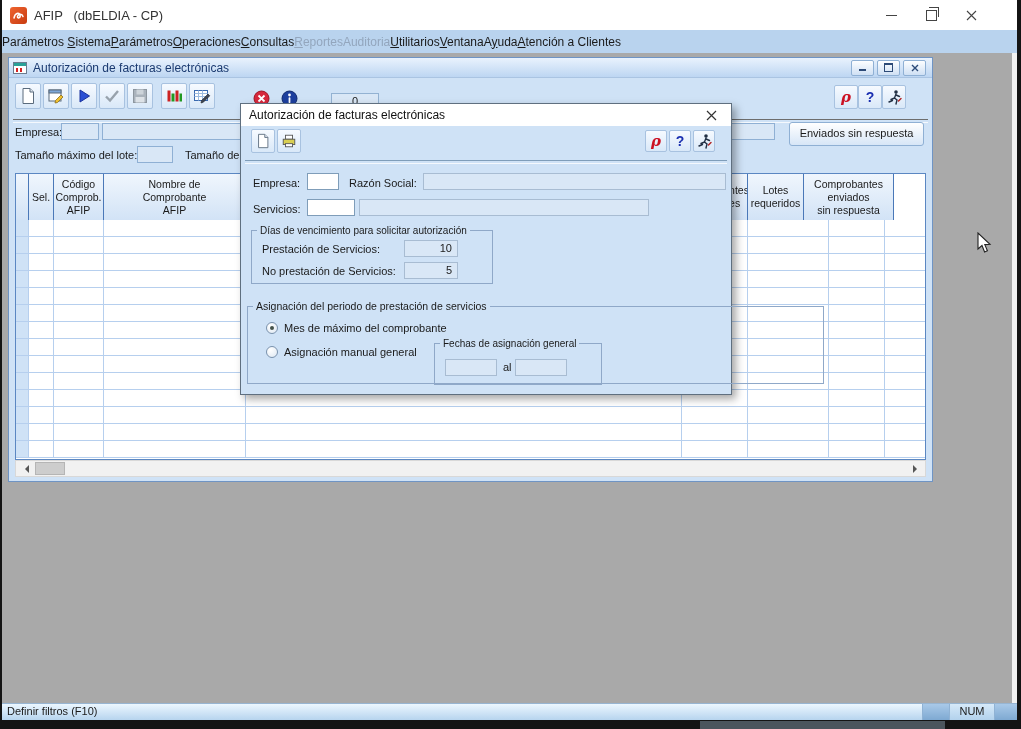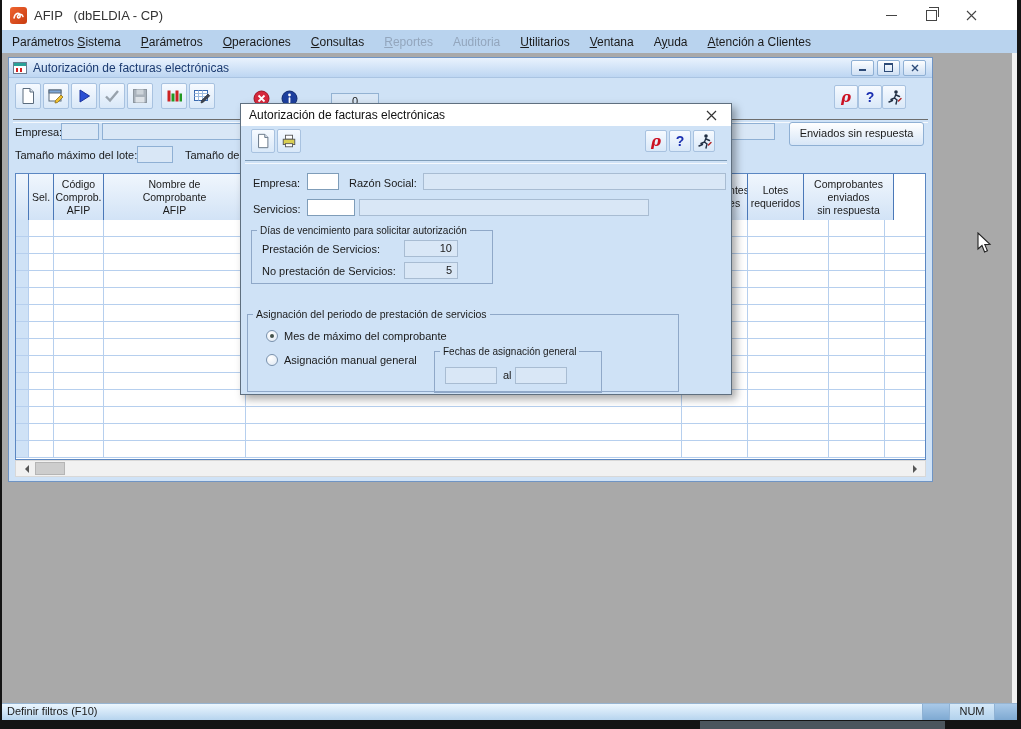--- a/index.html
+++ b/index.html
@@ -13,21 +13,21 @@
   .titlebar{position:absolute;left:0;top:0;width:100%;height:30px;background:#ffffff;display:flex;align-items:center;}
   .app-icon{width:17px;height:17px;margin-left:8px;border-radius:3px;background:linear-gradient(135deg,#ef6430,#c83c10);display:flex;align-items:center;justify-content:center;}
   .app-title{margin-left:7px;font-size:13px;color:#333;white-space:pre;}
   .win-controls{margin-left:auto;display:flex;height:100%;}
   .win-btn{width:40px;height:100%;display:flex;align-items:center;justify-content:center;}
   .glyph-min{width:11px;height:1px;background:#444;}
   .glyph-restore{width:9px;height:9px;border:1px solid #444;position:relative;background:#fff;}
   .glyph-restore::before{content:"";position:absolute;left:2px;top:-4px;width:9px;height:9px;border:1px solid #444;border-bottom:none;border-left:none;}
   
   .menubar{position:absolute;left:0;top:30px;width:100%;height:23px;background:#b9d3ee;display:flex;align-items:center;font-size:12px;}
-  .menu-item{padding:3px 10px;white-space:nowrap;}
+  .menu-item{padding:3px 0;white-space:nowrap;}
   .menu-item.disabled{color:#93a6bd;}
   .menu-item u{text-decoration:underline;}
   
   .desktop{position:absolute;left:0;top:53px;width:100%;height:650px;background:#a9a9a9;}
   .right-strip{position:absolute;right:0;top:53px;width:5px;height:650px;background:#f2f2f2;}
   
   .statusbar{position:absolute;left:0;top:703px;width:100%;height:17px;display:flex;align-items:stretch;
     background:linear-gradient(#ecf7ff,#cfe4f6 55%,#b6d4ee);border-top:1px solid #97b5d2;box-sizing:border-box;font-size:11px;}
   .sb-main{flex:1;padding:1px 5px;}
   .sb-panel{border-left:1px solid #8fb2d4;}
@@ -477,21 +477,21 @@
     <div class="dfield" style="left:118px;top:95px;width:290px"></div>
 
     <fieldset style="left:10px;top:121px;width:242px;height:59px">
       <legend style="font-size:10px">Días de vencimiento para solicitar autorización</legend>
       <div class="flabel" style="left:10px;top:7px">Prestación de Servicios:</div>
       <div class="dfield num" style="left:152px;top:4px;width:54px">10</div>
       <div class="flabel" style="left:10px;top:29px">No prestación de Servicios:</div>
       <div class="dfield num" style="left:152px;top:26px;width:54px">5</div>
     </fieldset>
 
-    <fieldset style="left:6px;top:204px;width:432px;height:84px">
+    <fieldset style="left:6px;top:196px;width:577px;height:84px">
       <legend>Asignación del periodo de prestación de servicios</legend>
       <div class="radio-row" style="left:18px;top:10px">
         <span class="radio checked"></span>
         <span>Mes de máximo del comprobante</span>
       </div>
       <div class="radio-row" style="left:18px;top:34px">
         <span class="radio"></span>
         <span>Asignación manual general</span>
       </div>
       <fieldset style="left:186px;top:26px;width:168px;height:47px">

